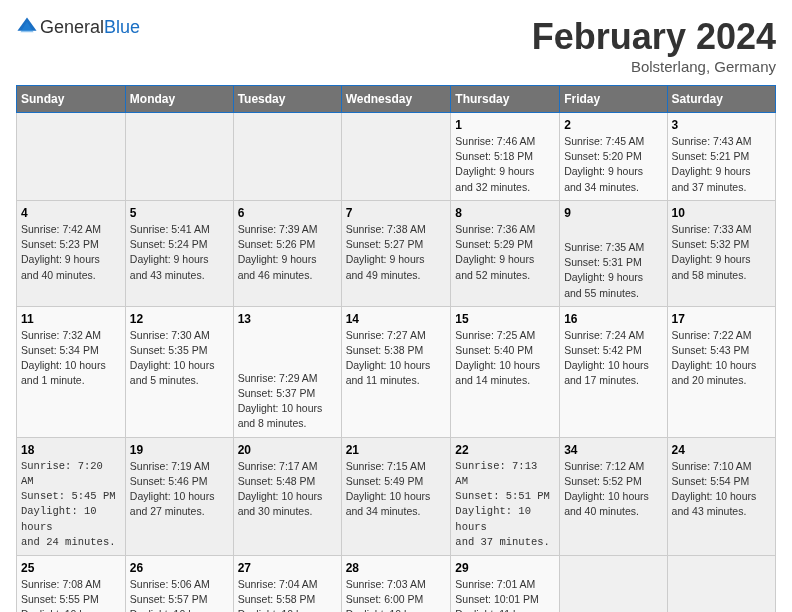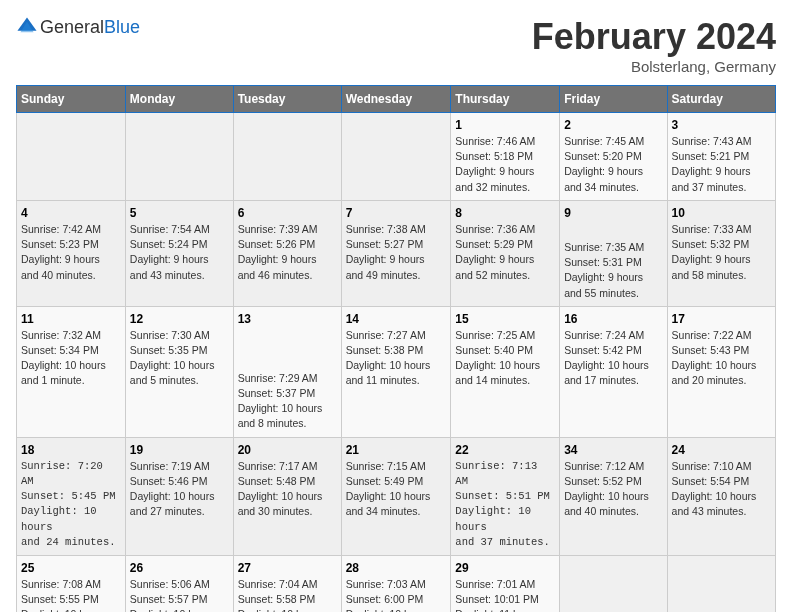--- a/index.html
+++ b/index.html
@@ -144,21 +144,21 @@
       <tr>
         <td>
           <span class="day-num">4</span>
           <div class="day-info" style="white-space: pre-line;">Sunrise: 7:42 AM
 Sunset: 5:23 PM
 Daylight: 9 hours
 and 40 minutes.</div>
         </td>
         <td>
           <span class="day-num">5</span>
-          <div class="day-info" style="white-space: pre-line;">Sunrise: 7:54 AM
+          <div class="day-info" style="white-space: pre-line;">Sunrise: 5:41 AM
 Sunset: 5:24 PM
 Daylight: 9 hours
 and 43 minutes.</div>
         </td>
         <td>
           <span class="day-num">6</span>
           <div class="day-info" style="white-space: pre-line;">Sunrise: 7:39 AM
 Sunset: 5:26 PM
 Daylight: 9 hours
 and 46 minutes.</div>

